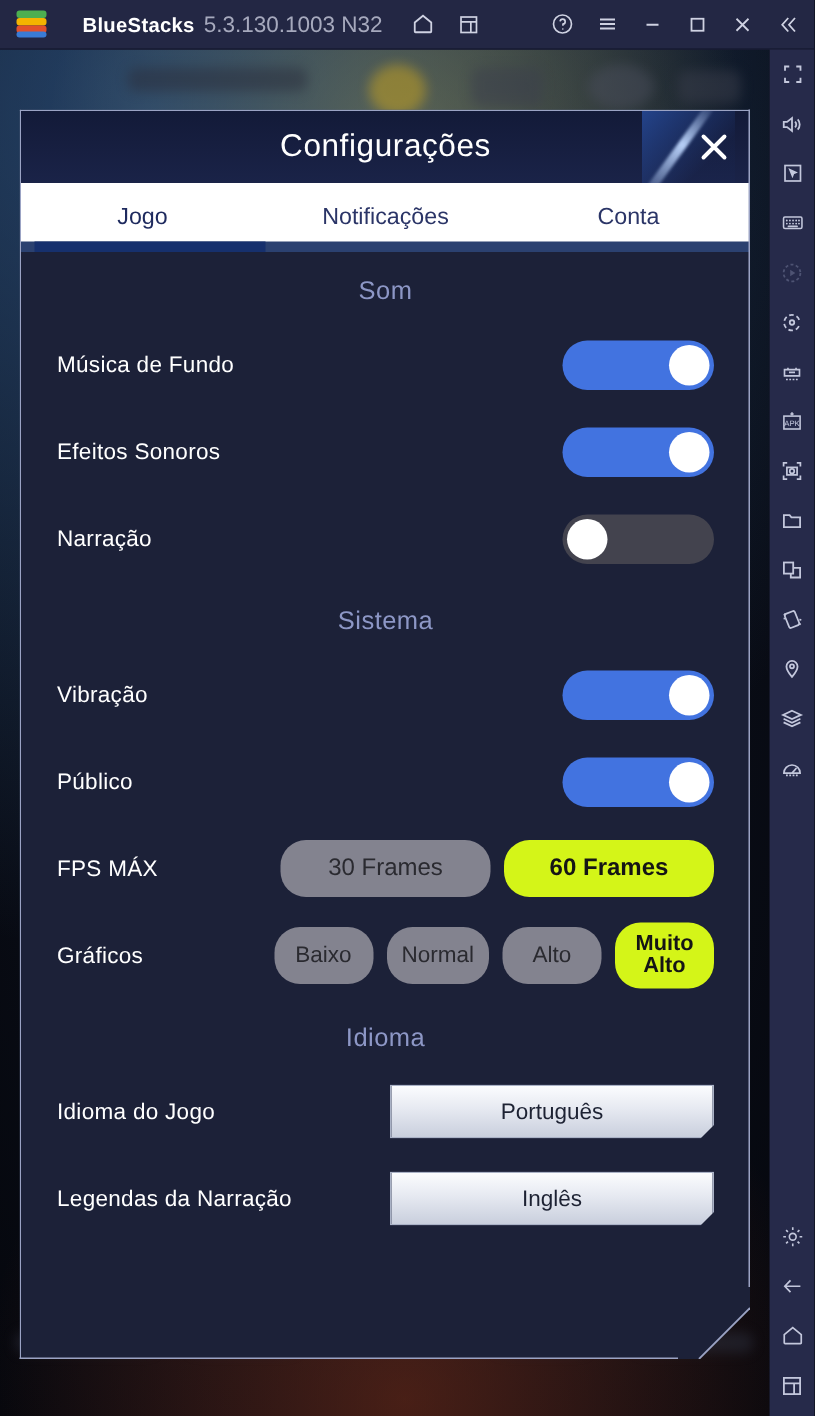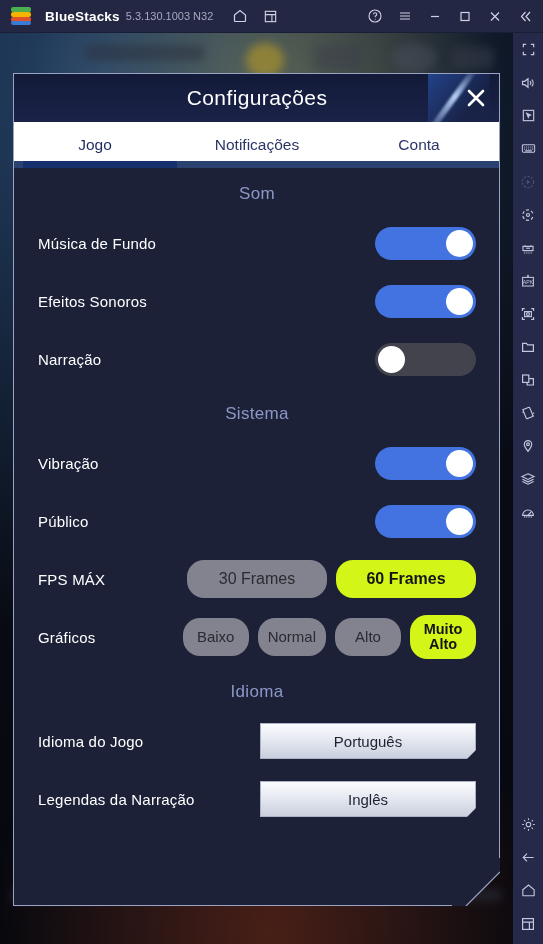--- a/index.html
+++ b/index.html
@@ -16,22 +16,22 @@
     background:#232744;
     display:flex; align-items:center;
     border-bottom:1px solid #191d36;
   }
   #bs-logo{ width:20px;height:20px;margin-left:11px;position:relative;flex:0 0 auto;}
   #bs-logo i{position:absolute;left:0;display:block;width:20px;height:5px;border-radius:2px;}
   #bs-logo i:nth-child(1){top:1px;background:#4caf50;}
   #bs-logo i:nth-child(2){top:6px;background:#f4b400;}
   #bs-logo i:nth-child(3){top:11px;background:#e2502b;}
   #bs-logo i:nth-child(4){top:15px;background:#3a7bd5;height:4px;}
-  #bs-name{color:#fff;font-size:13.5px;font-weight:bold;margin-left:14px;letter-spacing:.2px;}
-  #bs-ver{color:#a6a9bd;font-size:11px;margin-left:6px;}
+  #bs-name{color:#fff;font-size:13.5px;font-weight:bold;margin-left:24px;letter-spacing:.2px;}
+  #bs-ver{color:#a6a9bd;font-size:15px;margin-left:6px;}
   .tb-ico{width:30px;height:33px;display:flex;align-items:center;justify-content:center;color:#cfd2e2;}
   .tb-ico svg{display:block;}
   #tb-left-icons{display:flex;margin-left:12px;}
   #tb-right-icons{display:flex;margin-left:auto;margin-right:3px;}
 
   
   #game-bg{
     position:absolute;left:0;top:33px;width:513px;height:911px;
     background:
       radial-gradient(circle at 100px 45px, rgba(60,110,170,.55) 0%, rgba(25,40,70,0) 58%),

